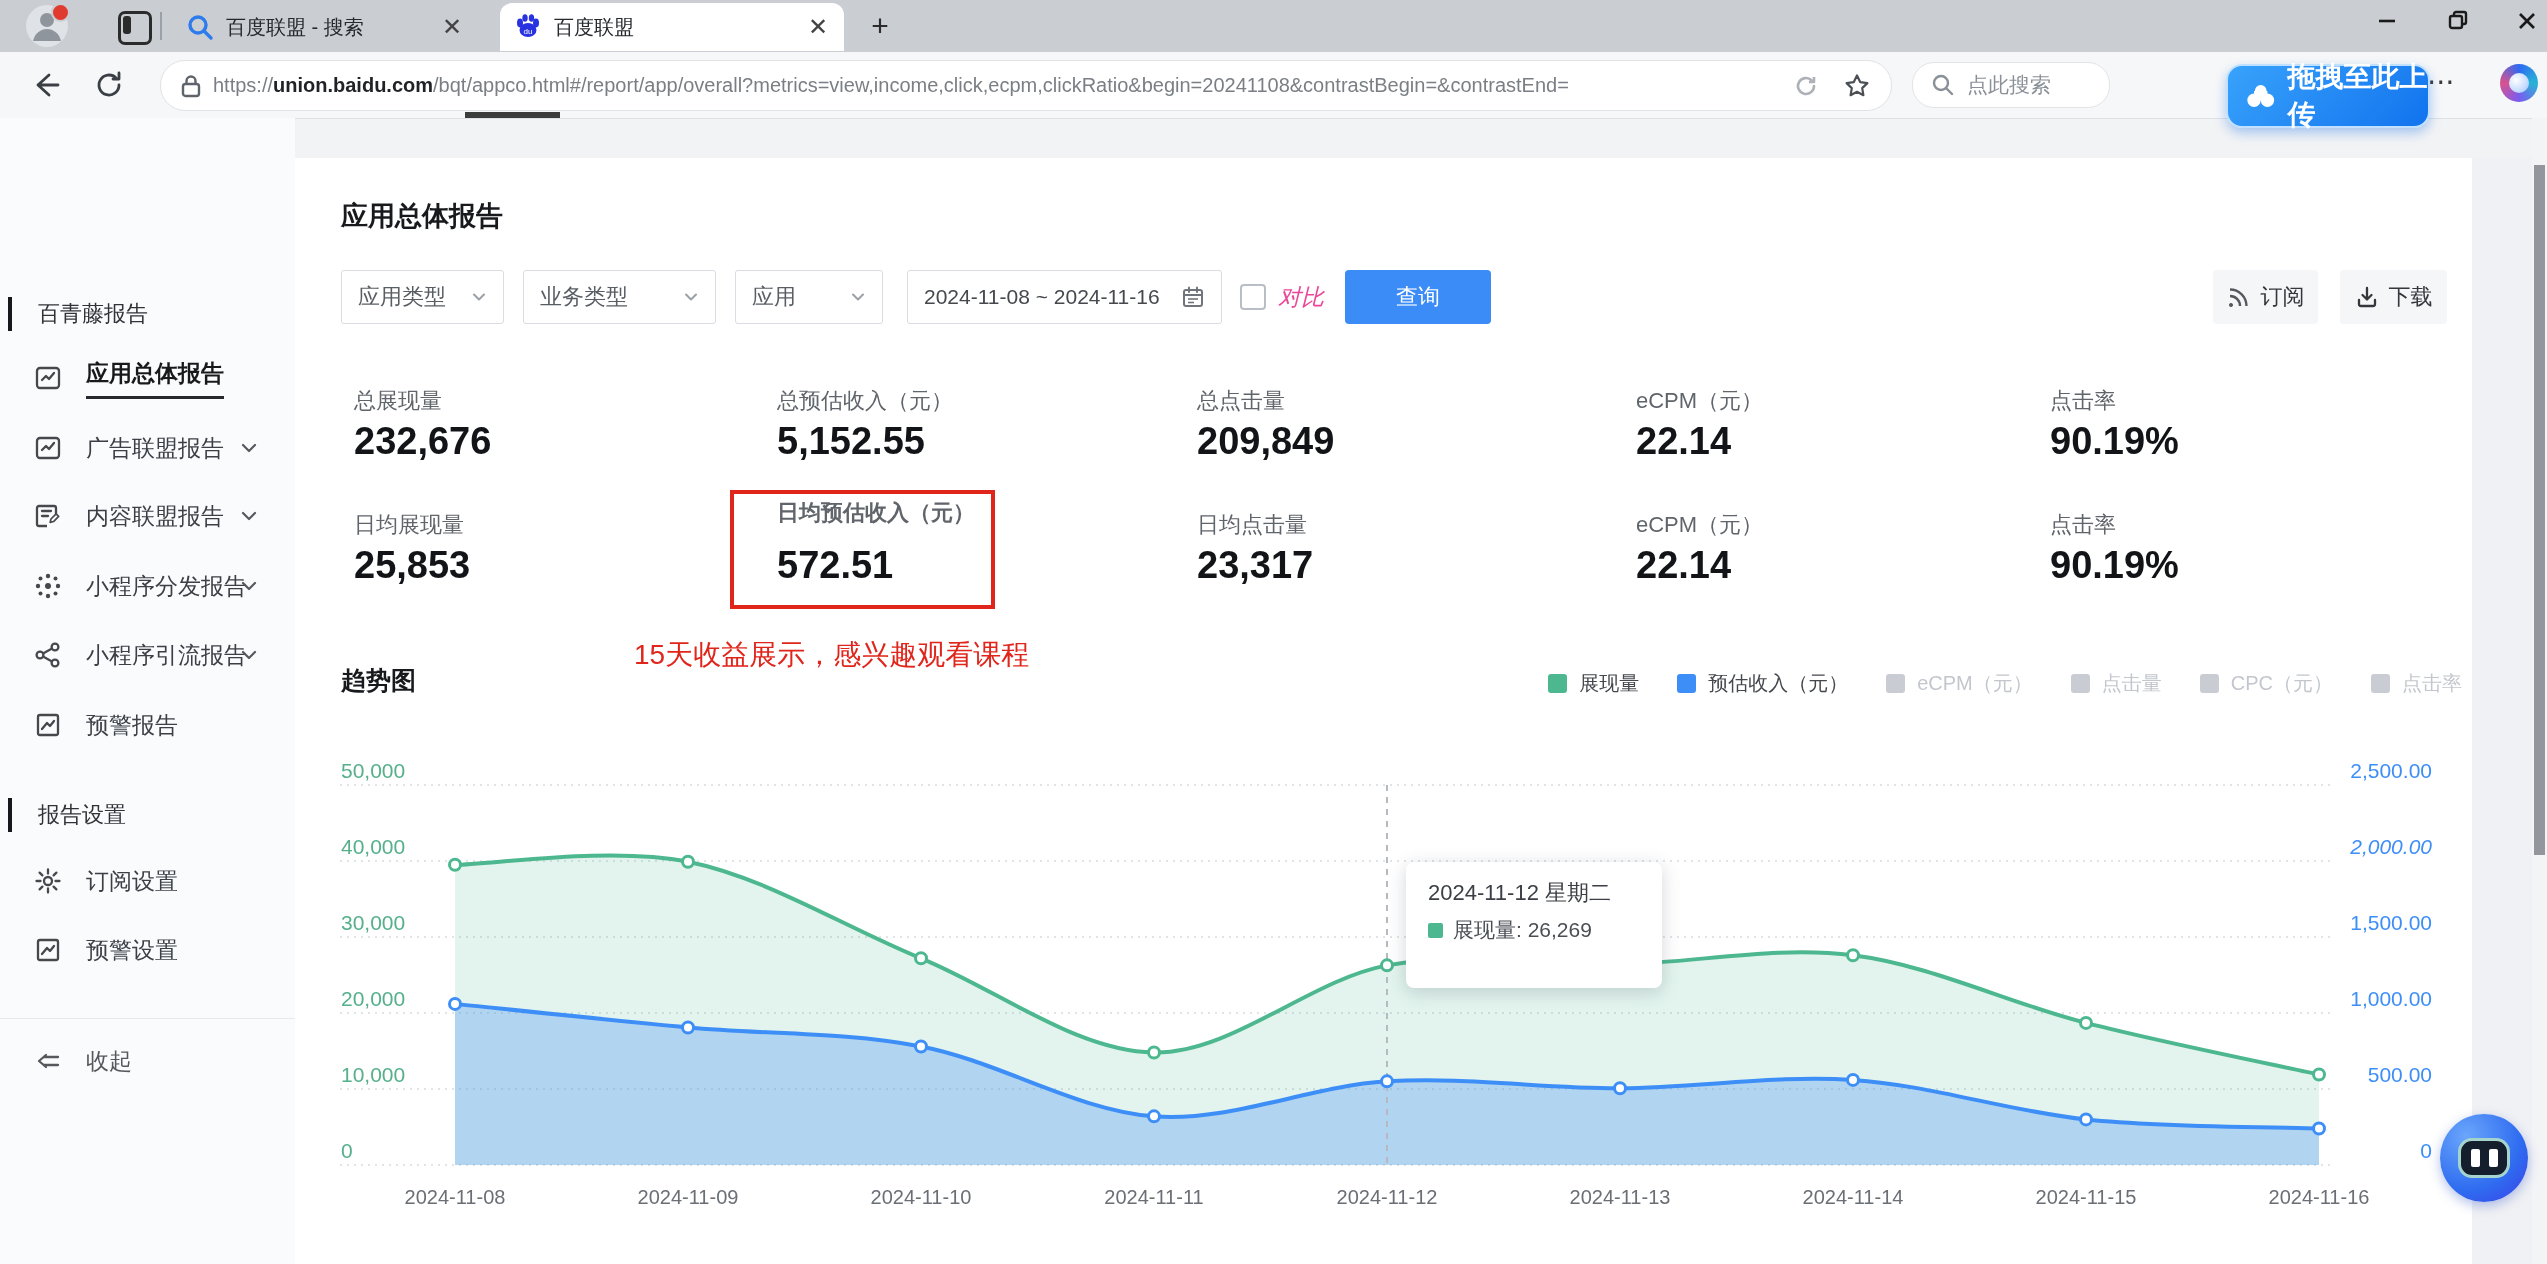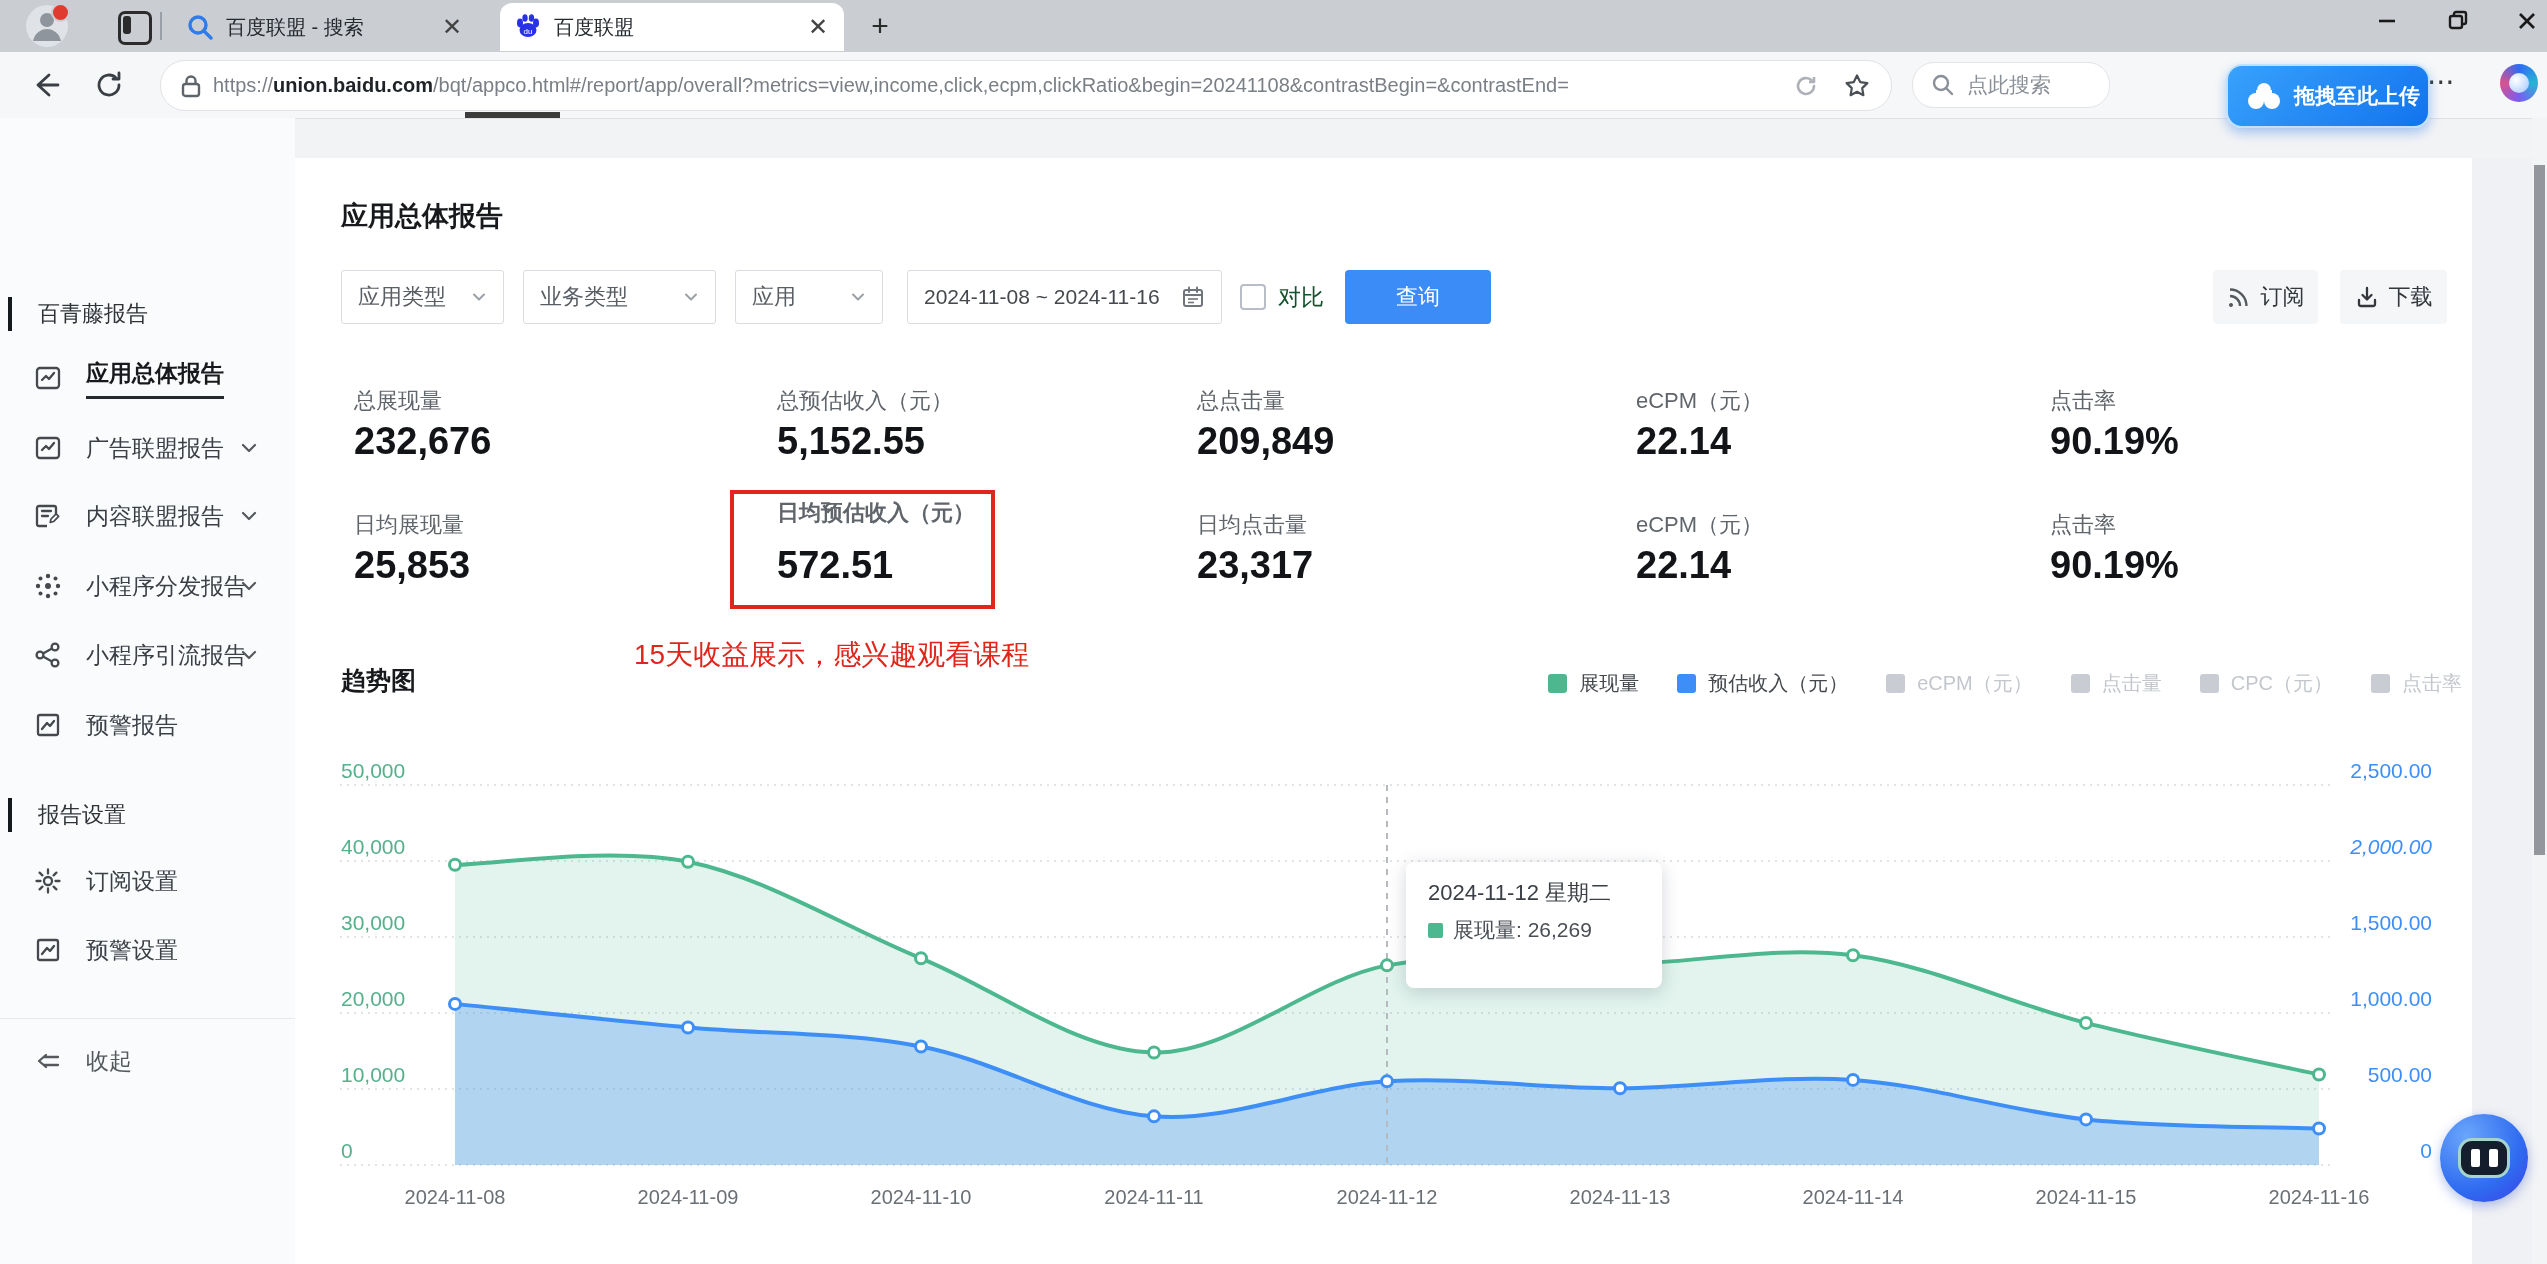--- a/index.html
+++ b/index.html
@@ -27,21 +27,21 @@
   .url-pill{position:absolute;left:160px;top:8px;width:1730px;height:49px;background:#fff;border:1px solid #e0e2e5;border-radius:25px;display:flex;align-items:center;}
   .url-text{font-size:20px;color:#7a7f85;white-space:nowrap;overflow:hidden;flex:1;}
   .url-text b{color:#1f2328;font-weight:bold;}
   .pill-ic{flex:0 0 auto;margin:0 12px;}
   .search-pill{position:absolute;left:1912px;top:10px;width:196px;height:44px;background:#fff;border:1px solid #e2e4e7;border-radius:22px;display:flex;align-items:center;}
   .search-pill span{font-size:21px;color:#8a9097;}
   .more-dots{position:absolute;left:2420px;top:10px;width:44px;height:44px;font-size:28px;color:#3a3a3a;text-align:center;line-height:40px;letter-spacing:2px;}
   .copilot{position:absolute;left:2500px;top:12px;width:38px;height:38px;border-radius:50%;background:conic-gradient(#2e6bf2,#27b4d4,#7a5cf0,#d8538e,#2e6bf2);}
   .copilot::after{content:"";position:absolute;left:9px;top:9px;width:20px;height:20px;border-radius:50%;background:radial-gradient(circle at 35% 35%,#fff,#bcd6ff 70%,#6fa0ff);}
   .netdisk{position:absolute;left:2226px;top:64px;width:200px;height:60px;border-radius:16px;background:linear-gradient(135deg,#38a2fb,#1273ee);border:2px solid #bfe0ff;box-shadow:0 5px 12px rgba(20,110,230,.35);display:flex;align-items:center;z-index:30;}
-  .netdisk span{color:#fff;font-size:21px;font-weight:bold;}
+  .netdisk span{color:#fff;font-size:28px;font-weight:bold;}
   .dark-bar{position:absolute;left:465px;top:112px;width:95px;height:6px;background:#3c3c3c;z-index:5;}
 
   
   .sidebar{position:absolute;left:0;top:118px;width:295px;height:1146px;background:#fafbfc;}
   .side-section{position:absolute;left:38px;font-size:22px;color:#2f3338;height:36px;line-height:36px;}
   .side-section::before{content:"";position:absolute;left:-30px;top:1px;width:4px;height:34px;background:#15181c;}
   .side-item{position:absolute;left:0;width:295px;height:44px;display:flex;align-items:center;}
   .side-item .s-ic{position:absolute;left:34px;width:28px;height:28px;}
   .side-item .s-label{position:absolute;left:86px;font-size:23px;color:#3c4046;white-space:nowrap;}
   .side-item.active .s-label{color:#17191c;font-weight:bold;border-bottom:3px solid #26292d;padding-bottom:7px;}
@@ -50,21 +50,21 @@
 
   .card{position:absolute;left:295px;top:158px;width:2177px;height:1106px;background:#ffffff;}
   .gutter{position:absolute;left:2472px;top:158px;width:60px;height:1106px;background:#f0f1f4;}
   .scrollbar{position:absolute;left:2532px;top:118px;width:15px;height:1146px;background:#f3f4f6;}
   .scroll-thumb{position:absolute;left:2px;top:47px;width:11px;height:690px;background:#93979d;}
 
   .page-title{position:absolute;left:46px;top:40px;font-size:27px;font-weight:bold;color:#17191c;}
   .sel{position:absolute;top:112px;height:54px;background:#fff;border:1px solid #d9dce0;border-radius:3px;display:flex;align-items:center;justify-content:space-between;box-sizing:border-box;padding:0 16px;}
   .sel span{font-size:22px;color:#595e64;}
   .chk-box{position:absolute;left:945px;top:126px;width:26px;height:26px;border:2px solid #b9bec6;border-radius:4px;background:#fff;box-sizing:border-box;}
-  .chk-label{position:absolute;left:983px;top:124px;font-size:23px;color:#14532d;}
+  .chk-label{position:absolute;left:983px;top:124px;font-size:23px;color:#ec4899;font-style:italic;}
   .query-btn{position:absolute;left:1050px;top:112px;width:146px;height:54px;background:#3b8cf6;border-radius:4px;color:#fff;font-size:22px;text-align:center;line-height:54px;}
   .act-btn{position:absolute;top:112px;height:54px;background:#f5f6f8;border-radius:4px;display:flex;align-items:center;justify-content:center;gap:10px;font-size:22px;color:#33373c;}
 
   .stat-label{position:absolute;font-size:22px;color:#60656b;}
   .stat-value{position:absolute;font-size:38px;font-weight:bold;color:#121418;}
   .red-box{position:absolute;left:435px;top:332px;width:265px;height:119px;border:4px solid #e0251b;box-sizing:border-box;}
   .annotation{position:absolute;left:339px;top:478px;font-size:28px;color:#e0251b;}
 
   .chart-title{position:absolute;left:46px;top:506px;font-size:25px;font-weight:bold;color:#17191c;}
   .legend{position:absolute;top:512px;right:10px;display:flex;align-items:center;gap:38px;}

